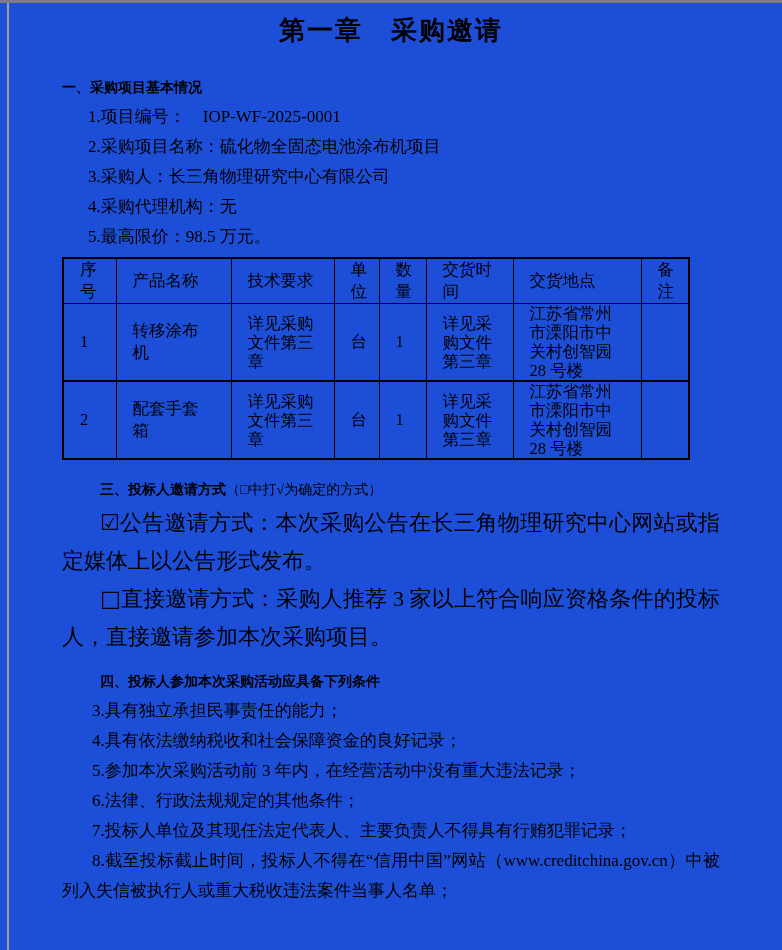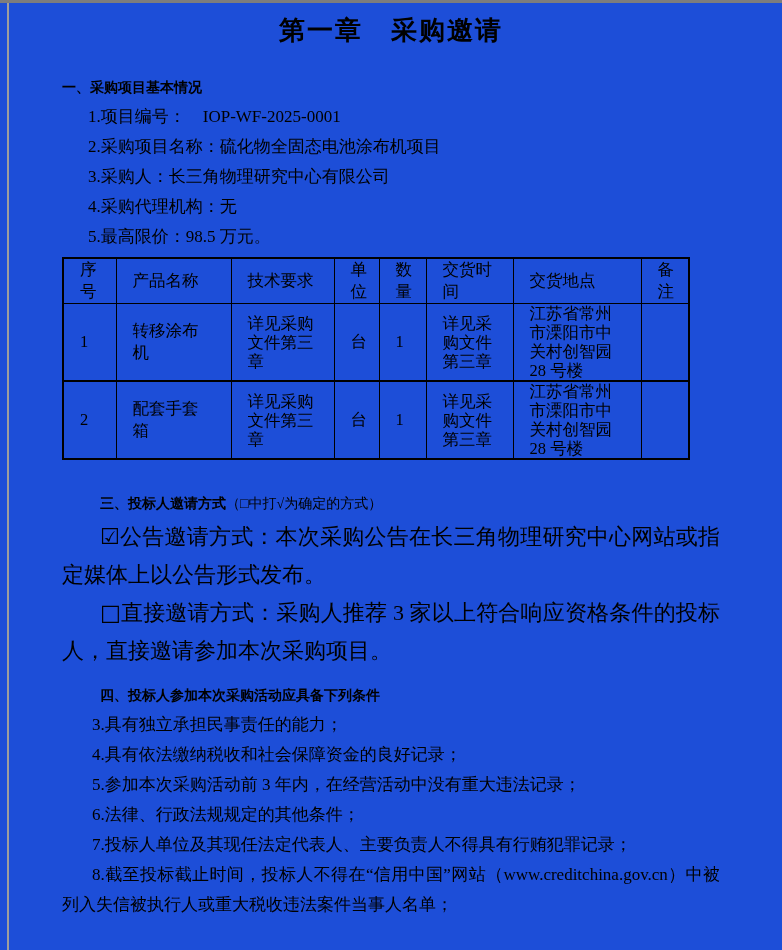--- a/index.html
+++ b/index.html
@@ -57,21 +57,21 @@
     vertical-align: middle;
     overflow: hidden;
   }
   table.products thead th { height: 37px; }
   table.products tbody td { height: 58px; }
   table.products tbody tr.row-divider td { border-bottom: 2px solid #000; }
   td.cell-time { text-align: justify; padding: 0 9px; line-height: 19px; }
   td.cell-place { text-align: justify; padding: 0 4px; line-height: 19px; }
   td.cell-tech { line-height: 19px; }
 
-  .h-sec3 { margin-top: 30px; line-height: 28px; padding-left: 38px; }
+  .h-sec3 { margin-top: 16px; line-height: 28px; padding-left: 38px; }
   .h-sec3 .paren { font-weight: normal; }
   .opt {
     margin: 0; font-size: 22px; line-height: 38px;
     text-indent: 38px; text-align: justify;
   }
   .checkbox-glyph { font-family: "DejaVu Sans", sans-serif; }
   .h-sec4 { margin-top: 12px; line-height: 28px; padding-left: 38px; }
   .s4-item {
     margin: 0; font-size: 17px; line-height: 30px;
     text-indent: 30px; text-align: justify;

